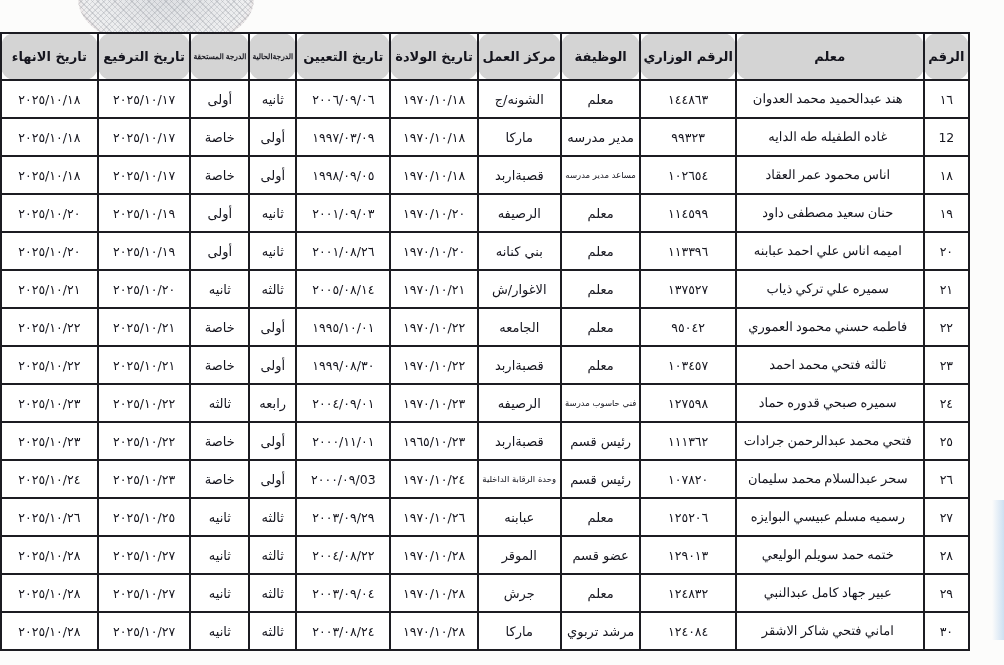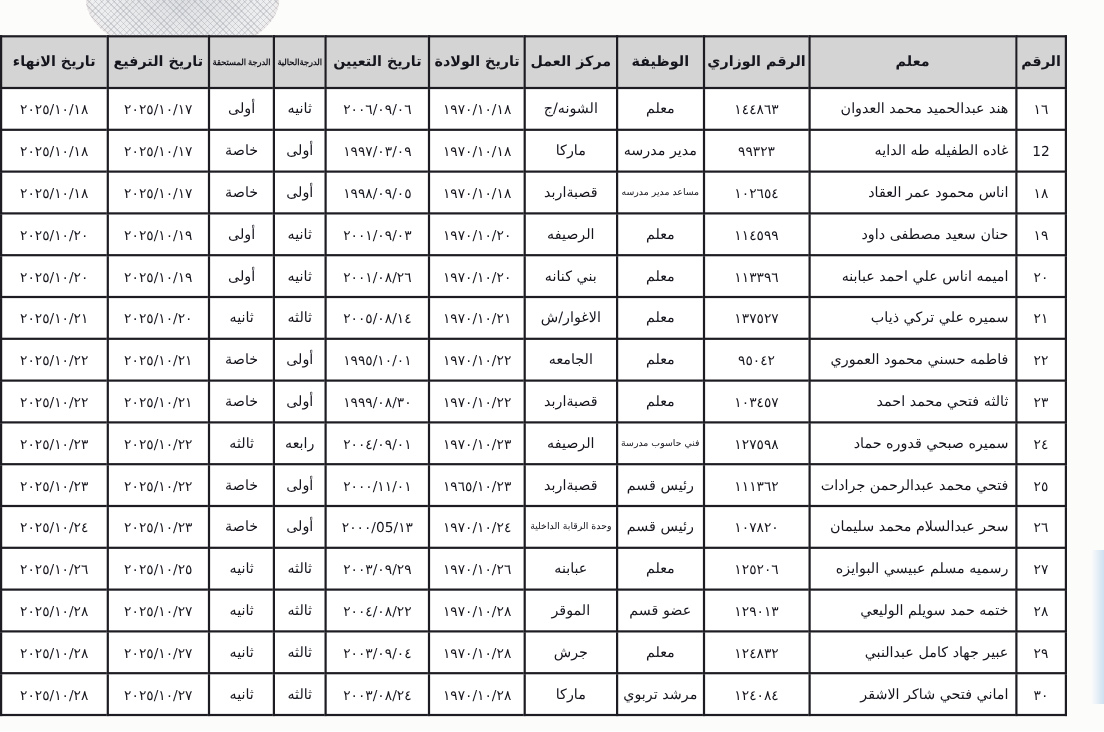--- a/index.html
+++ b/index.html
@@ -39,24 +39,25 @@
     color:#15151e;
     overflow:hidden;
     padding:0 2px;
     white-space:nowrap;
   }
   th{
     background:#d4d4d4;
     font-weight:bold;
     font-size:13px;
     height:47px;
+    border-radius:14px;
   }
   th.small-header{ font-size:7.5px; letter-spacing:-0.3px;font-family:Liberation Serif, serif; }
   td{ font-size:13px; height:38px; }
-  td.name-cell{ text-align:right; padding-right:6px; }
+  td.name-cell{ padding-right:6px;font-family:Liberation Serif, serif; }
   td.small-cell{ font-size:8.5px; }
   td.date, td.num{ direction:ltr; unicode-bidi:isolate; font-size:12.5px; }
 </style>
 </head>
 <body>
 
 <div class="stamp"></div>
 <div class="edge-tint"></div>
 
 <table>
@@ -219,21 +220,21 @@
         <td class="date">٢٠٢٥/١٠/٢٢</td>
         <td class="date">٢٠٢٥/١٠/٢٣</td>
       </tr>
       <tr>
         <td class="num">٢٦</td>
         <td class="name-cell">سحر عبدالسلام محمد سليمان</td>
         <td class="num">١٠٧٨٢٠</td>
         <td class="">رئيس قسم</td>
         <td class="small-cell">وحدة الرقابة الداخلية</td>
         <td class="date">١٩٧٠/١٠/٢٤</td>
-        <td class="date">٢٠٠٠/05/١٣</td>
+        <td class="date">٢٠٠٠/٠٩/03</td>
         <td class="">أولى</td>
         <td class="">خاصة</td>
         <td class="date">٢٠٢٥/١٠/٢٣</td>
         <td class="date">٢٠٢٥/١٠/٢٤</td>
       </tr>
       <tr>
         <td class="num">٢٧</td>
         <td class="name-cell">رسميه مسلم عبيسي البوايزه</td>
         <td class="num">١٢٥٢٠٦</td>
         <td class="">معلم</td>

